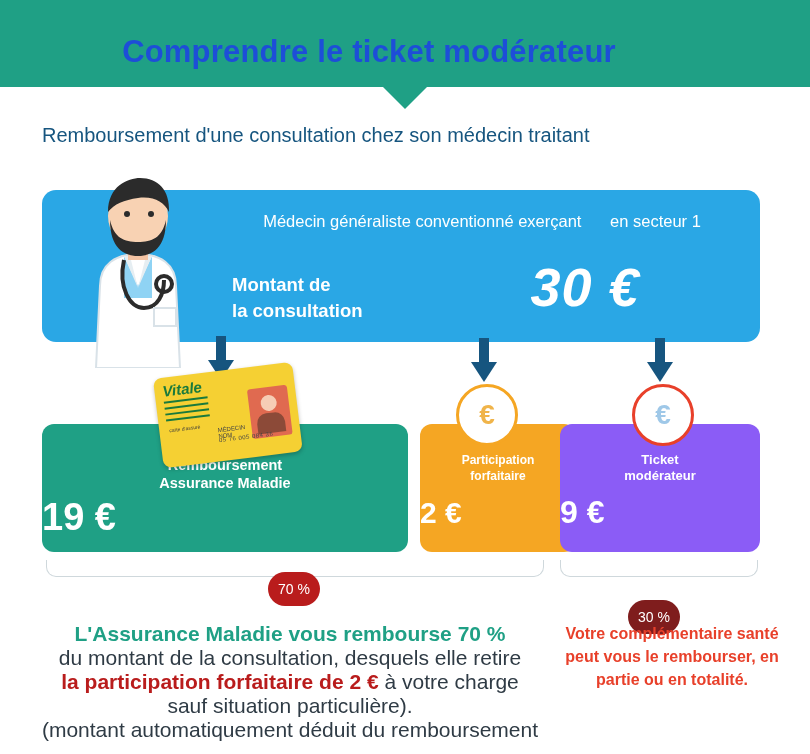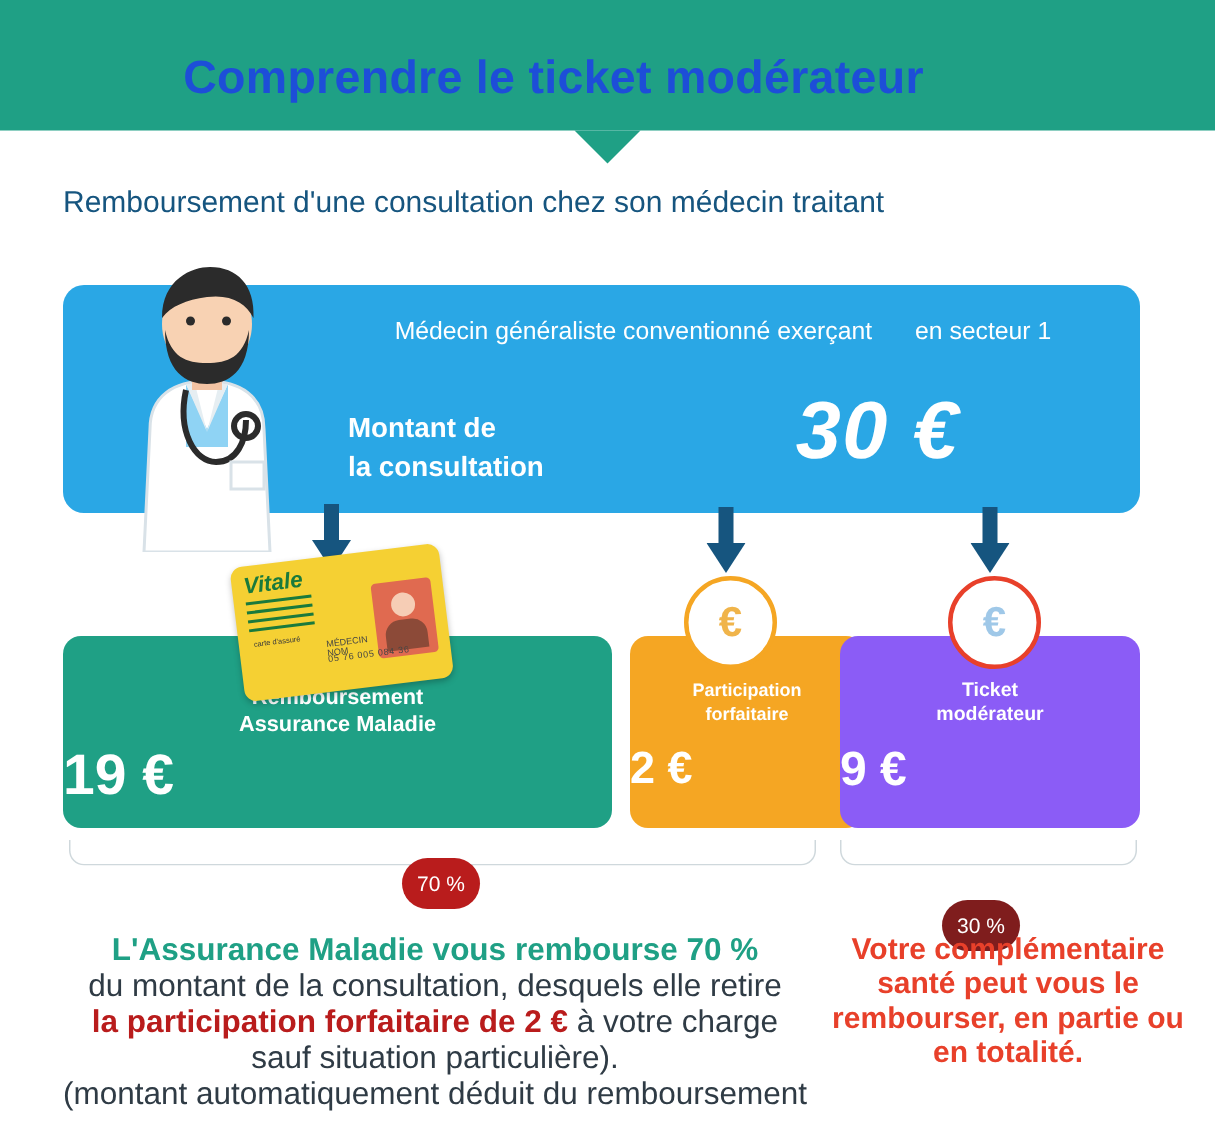--- a/index.html
+++ b/index.html
@@ -308,21 +308,21 @@
     color: #b91c1c;
     font-weight: bold;
   }
   .bottom-right {
     position: absolute;
     left: 548px;
     top: 622px;
     width: 248px;
     text-align: center;
     color: #e8402a;
-    font-size: 20px;
+    font-size: 16px;
     font-weight: bold;
     line-height: 23px;
   }
 </style>
 </head>
 <body>
 
 <div id="page">
 
   <div class="header-band"></div>

